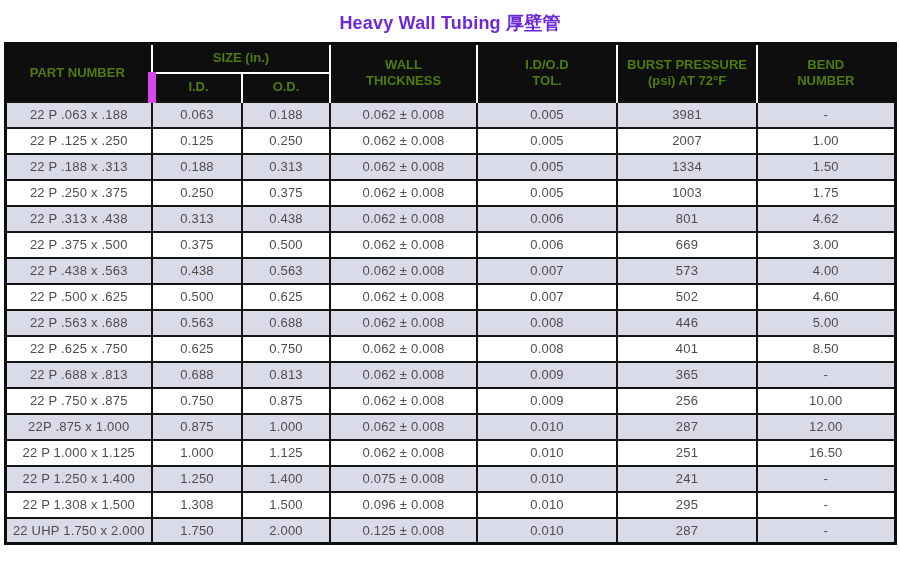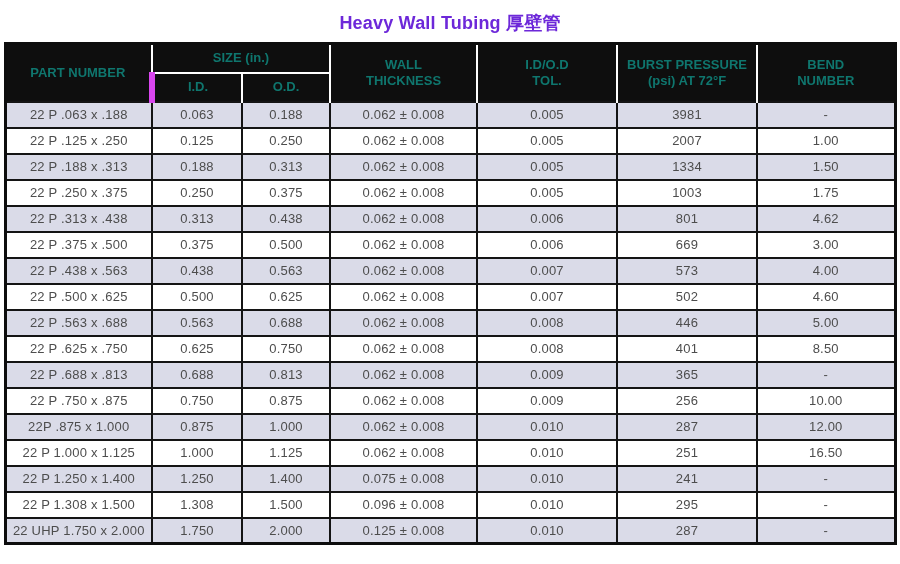--- a/index.html
+++ b/index.html
@@ -28,37 +28,37 @@
   col.c-part  { width: 147px; }
   col.c-id    { width: 90px;  }
   col.c-od    { width: 88px;  }
   col.c-wall  { width: 147px; }
   col.c-tol   { width: 140px; }
   col.c-burst { width: 140px; }
   col.c-bend  { width: 138px; }
 
   thead th {
     background: #0e0e0e;
-    color: #0f766e;
+    color: #4d7c0f;
     font-size: 13px;
     font-weight: bold;
     text-align: center;
     vertical-align: middle;
     border-left: 2px solid #ffffff;
     border-bottom: none;
     padding: 4px 2px;
     white-space: pre-line;
     line-height: 1.25;
   }
   thead tr.h-top th { height: 29px; }
   thead tr.h-sub th { height: 29px; }
   thead th:first-child { border-left: none; }
   thead th.span-two { height: 58px; }
   thead th.size-header { border-bottom: 2px solid #ffffff; }
-  thead tr.h-sub th.sub-first { border-left: 6px solid #d946ef; }
+  thead tr.h-sub th.sub-first { border-left: 8px solid #d946ef; }
 
   tbody td {
     border: 2px solid #141414;
     text-align: center;
     vertical-align: middle;
     font-size: 13px;
     color: #4d4d4d;
     height: 26px;
     padding: 1px 4px;
     letter-spacing: 0.2px;

